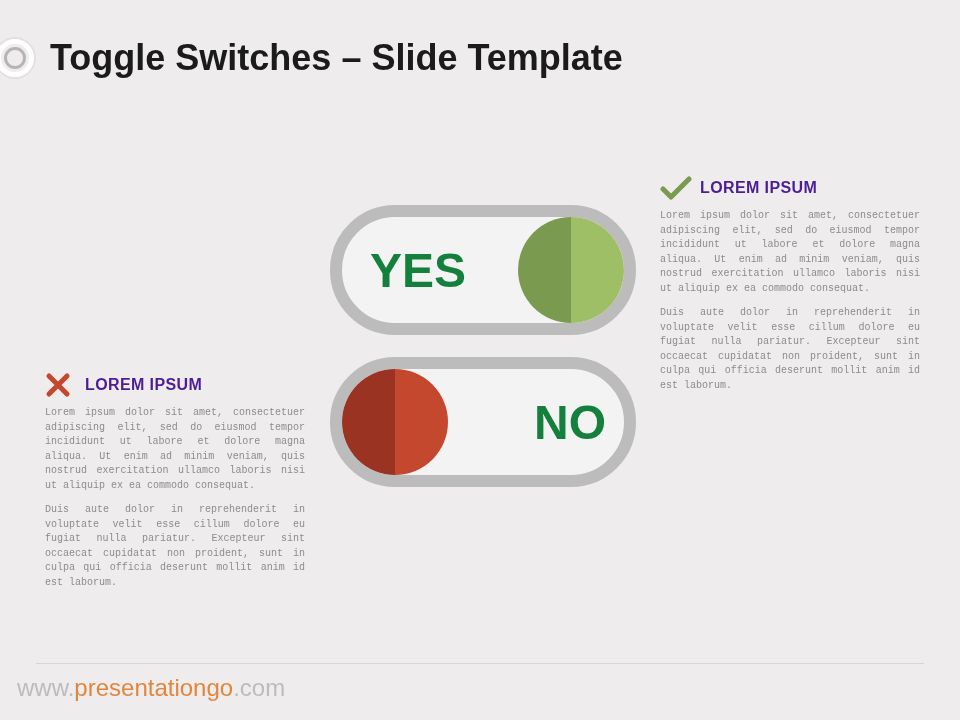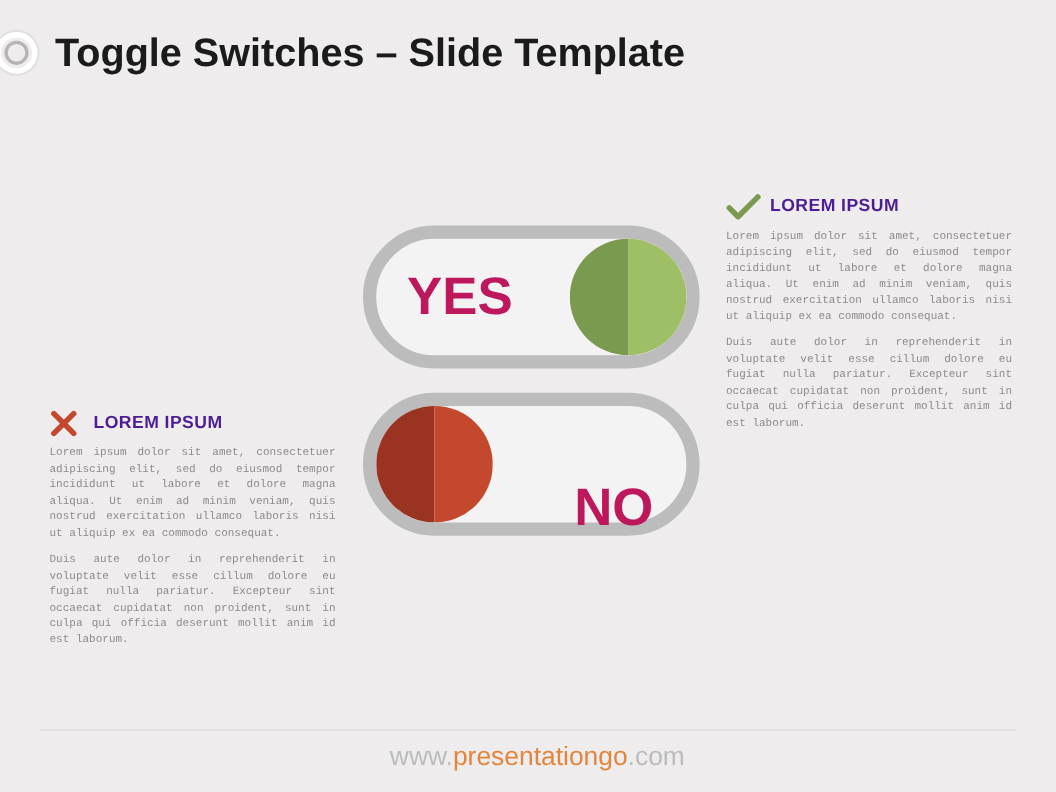--- a/index.html
+++ b/index.html
@@ -6,21 +6,21 @@
 body {
   width: 960px;
   height: 720px;
   background: #eeecec;
   font-family: "Segoe UI", Arial, Helvetica, sans-serif;
   position: relative;
   overflow: hidden;
 }
 .header {
   position: absolute;
-  top: 27px;
+  top: 37px;
   left: 0;
   right: 0;
   display: flex;
   align-items: center;
 }
 .header-icon {
   width: 42px;
   height: 42px;
   margin-left: -6px;
   position: relative;
@@ -57,26 +57,26 @@
   border-radius: 65px;
   border: 12px solid #bcbcbc;
   background: #f4f3f3;
   position: relative;
   margin-bottom: 22px;
 }
 .toggle .label {
   position: absolute;
   font-size: 48px;
   font-weight: 700;
-  color: #be185d;
+  color: #15803d;
   top: 50%;
   transform: translateY(-50%);
 }
 .toggle-yes .label { left: 28px; }
-.toggle-no .label { right: 30px; margin-top: 40px; }
+.toggle-no .label { right: 18px; }
 .knob {
   position: absolute;
   width: 106px; height: 106px;
   border-radius: 50%;
   top: 0;
   overflow: hidden;
 }
 .toggle-yes .knob { right: 0; }
 .toggle-no .knob { left: 0; }
 .knob .half {
@@ -115,21 +115,20 @@
   font-size: 10px;
   line-height: 1.45;
   color: #8f8b8b;
   text-align: justify;
 }
 .callout-body p { margin-bottom: 10px; font-family: Liberation Mono, monospace; }
 .footer {
   position: absolute;
   left: 17px; right: 0;
   bottom: 18px;
-  text-align: center;
   font-size: 24px;
   color: #bdbcbc;
 }
 .footer .accent { color: #e2863d; }
 .footer-line {
   position: absolute;
   left: 36px; right: 36px;
   bottom: 56px;
   height: 1px;
   background: #d7d5d5;

